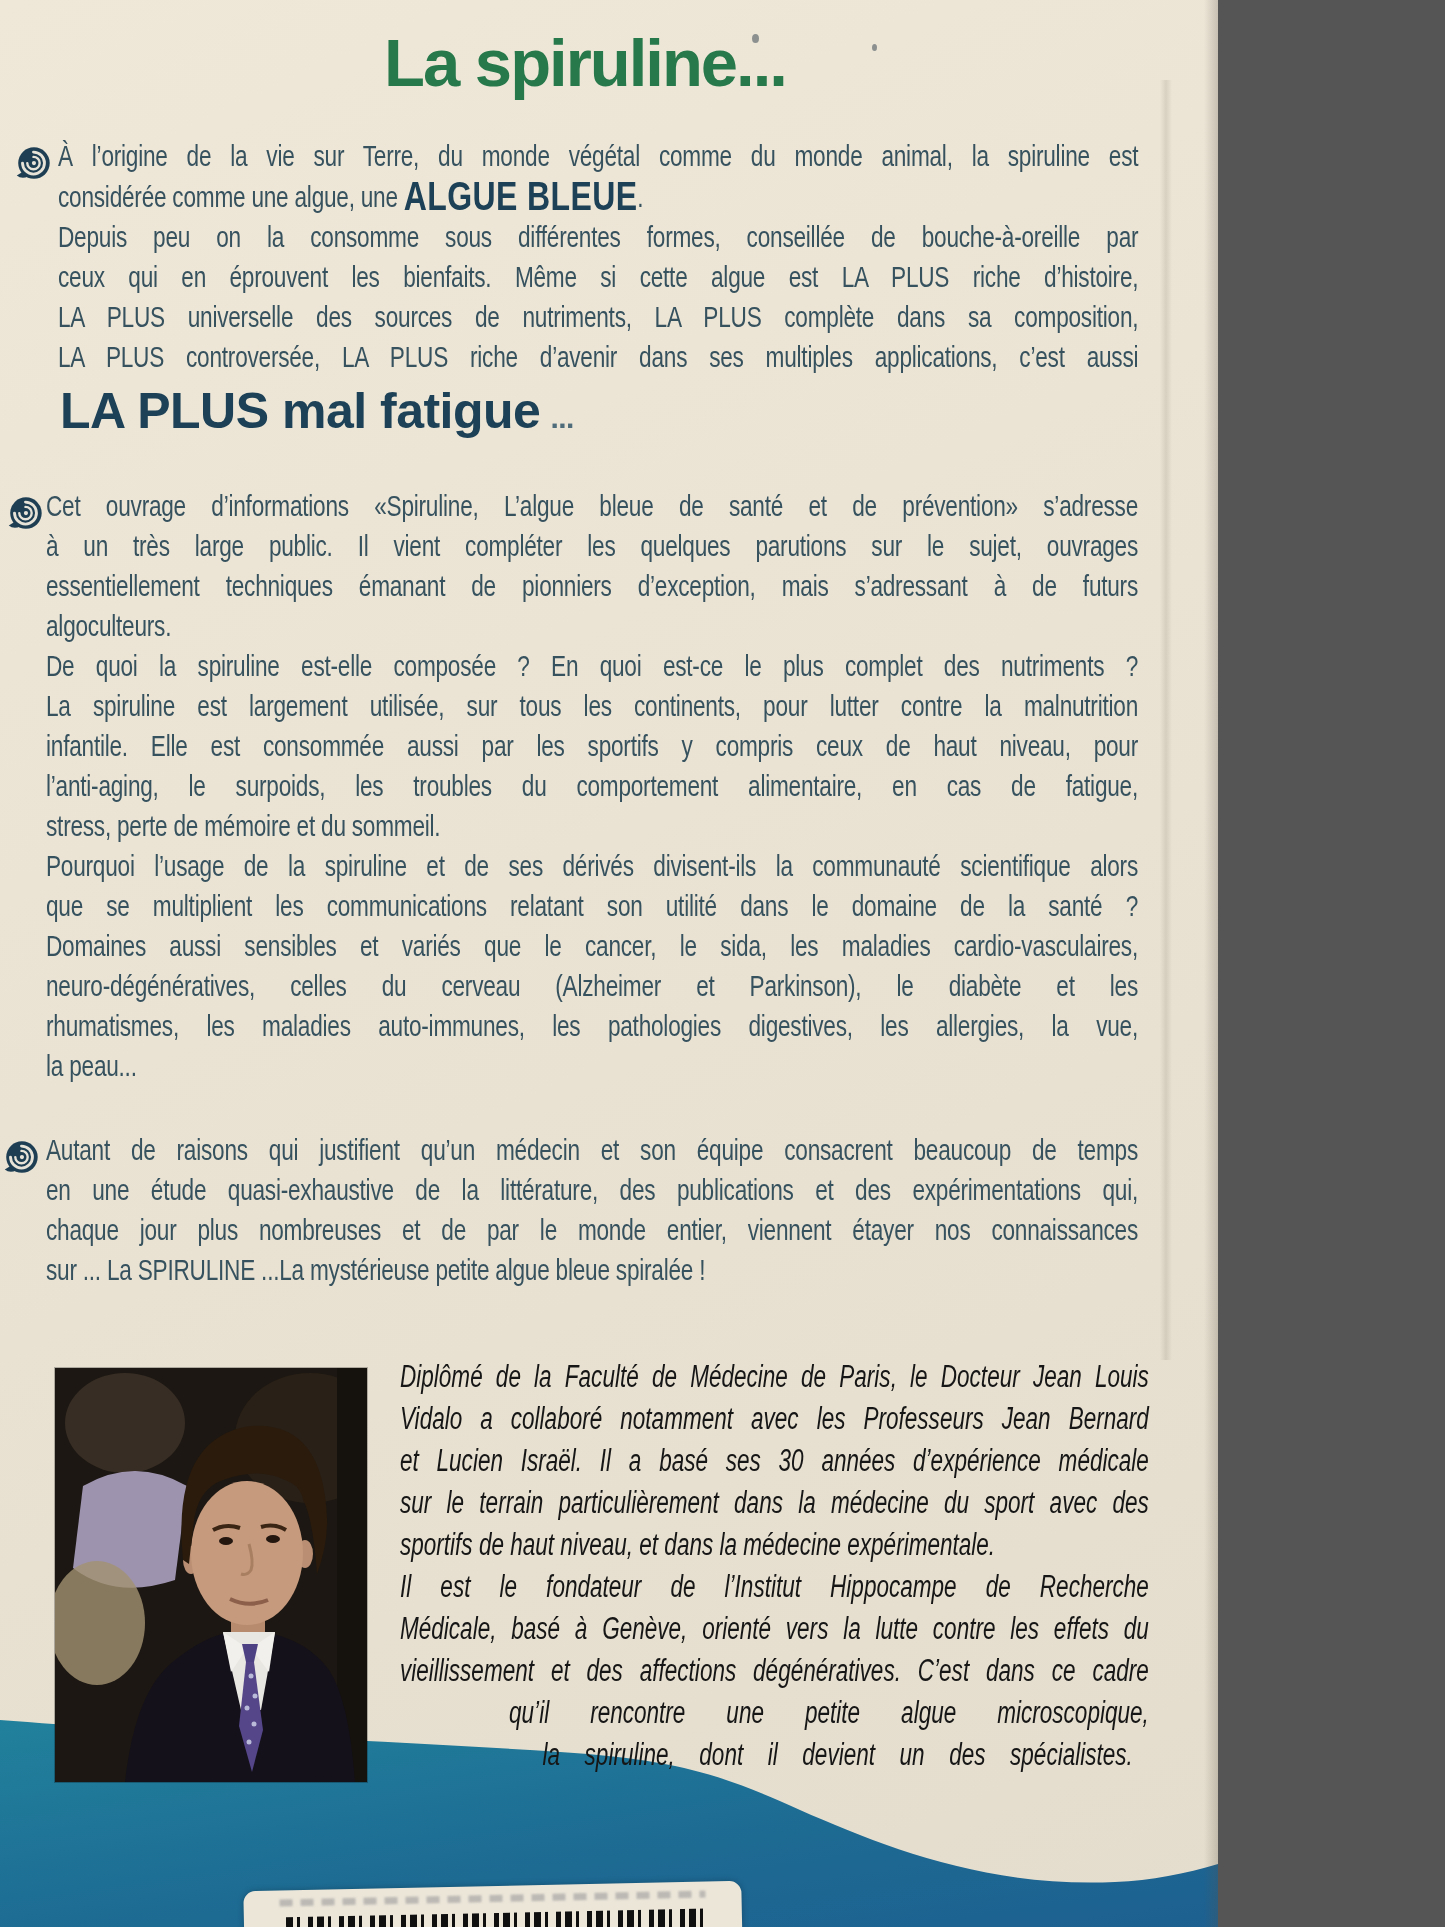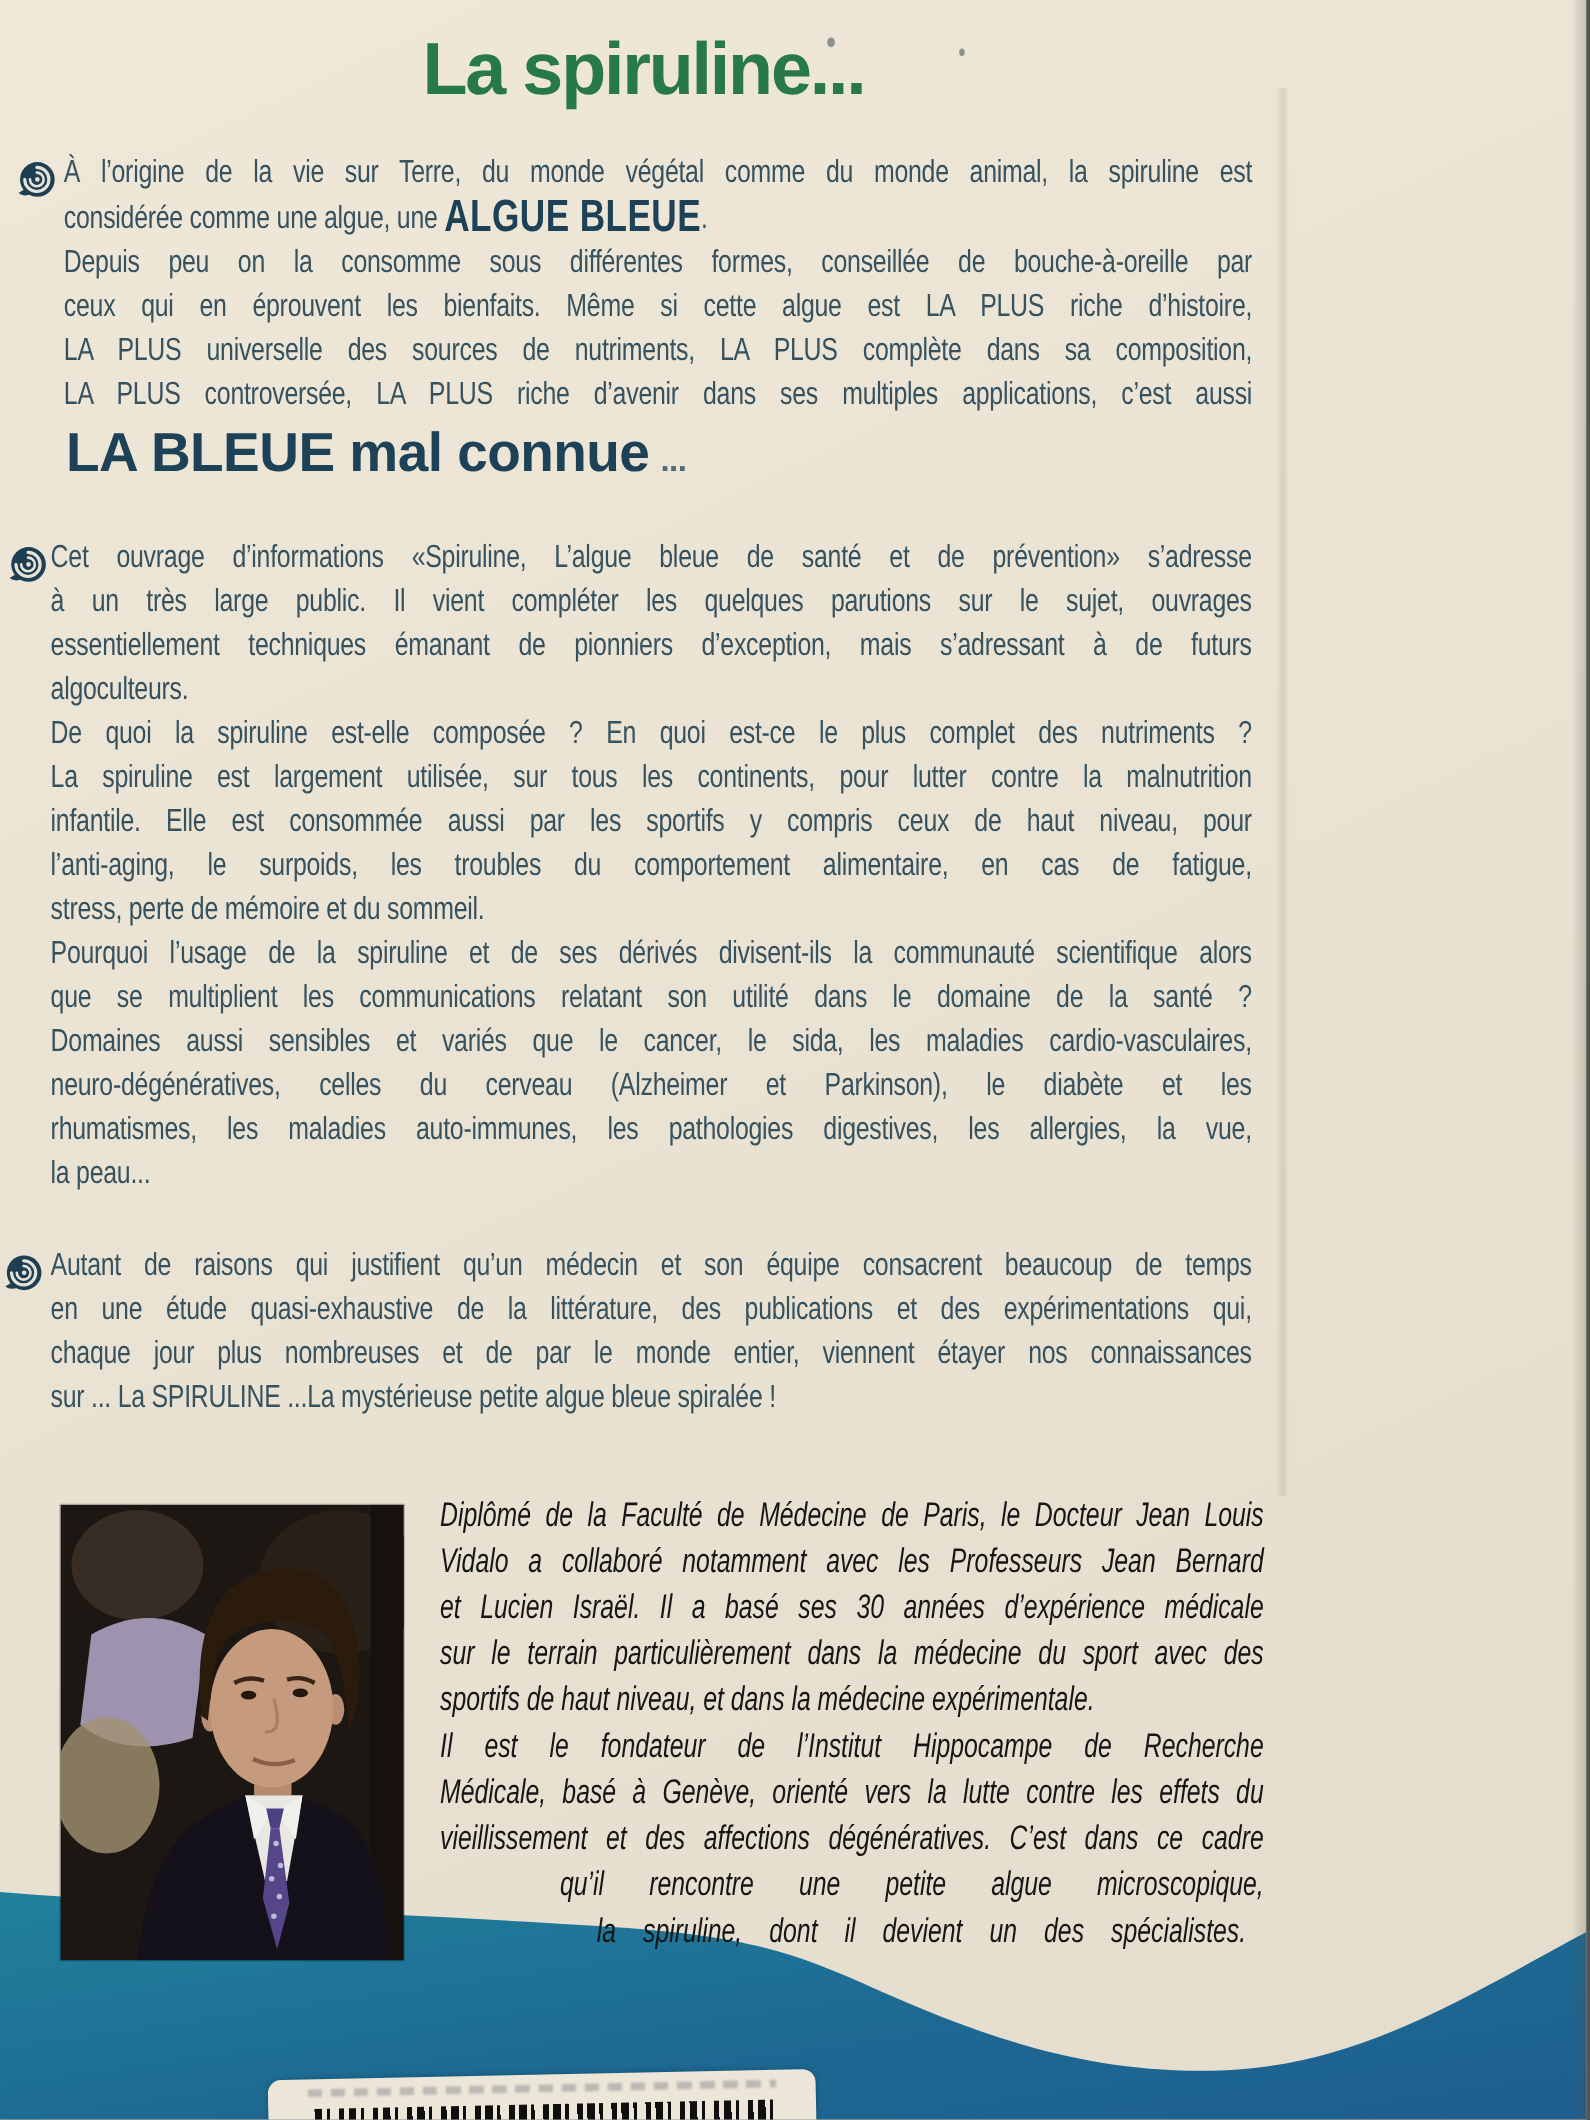--- a/index.html
+++ b/index.html
@@ -1,19 +1,20 @@
 <!DOCTYPE html>
 <html><head>
 <meta charset="utf-8">
 <style>
   html,body{margin:0;padding:0;background:#555;}
   .page{
-    position:relative;width:1442px;height:1927px;overflow:hidden;
+    position:relative;width:1218px;height:1927px;overflow:hidden;
     background:linear-gradient(155deg,#efe8d9 0%,#eae3d4 45%,#e4ddcd 100%);
     font-family:"Liberation Sans",sans-serif;
+    text-decoration:underline;
   }
   .title{
     position:absolute;top:24px;left:0;width:1170px;text-align:center;
     font-size:67px;font-weight:bold;color:#27784a;letter-spacing:-2px;
   }
   .speck{position:absolute;border-radius:50%;background:rgba(60,75,85,.55);}
   .spiral-icon{position:absolute;width:42px;height:42px;}
   .para{
     position:absolute;transform-origin:0 0;transform:scaleX(0.78);
     color:#37525f;font-size:29px;line-height:40px;letter-spacing:-0.3px;
@@ -96,21 +97,21 @@
 
   <div class="para p1">
     <div class="bl">À l’origine de la vie sur Terre, du monde végétal comme du monde animal, la spiruline est</div>
     <div class="bl end"><span>considérée comme une algue, une </span><span class="algue">ALGUE BLEUE</span><span>.</span></div>
     <div class="bl">Depuis peu on la consomme sous différentes formes, conseillée de bouche-à-oreille par</div>
     <div class="bl">ceux qui en éprouvent les bienfaits. Même si cette algue est LA PLUS riche d’histoire,</div>
     <div class="bl">LA PLUS universelle des sources de nutriments, LA PLUS complète dans sa composition,</div>
     <div class="bl">LA PLUS controversée, LA PLUS riche d’avenir dans ses multiples applications, c’est aussi</div>
   </div>
   <div class="bigline">
-    <span>LA BLEUE mal connue</span><span class="dots">...</span>
+    <span>LA PLUS mal fatigue</span><span class="dots">...</span>
   </div>
 
   <div class="para p2">
     <div class="bl">Cet ouvrage d’informations «Spiruline, L’algue bleue de santé et de prévention» s’adresse</div>
     <div class="bl">à un très large public. Il vient compléter les quelques parutions sur le sujet, ouvrages</div>
     <div class="bl">essentiellement techniques émanant de pionniers d’exception, mais s’adressant à de futurs</div>
     <div class="bl end">algoculteurs.</div>
     <div class="bl">De quoi la spiruline est-elle composée ? En quoi est-ce le plus complet des nutriments ?</div>
     <div class="bl">La spiruline est largement utilisée, sur tous les continents, pour lutter contre la malnutrition</div>
     <div class="bl">infantile. Elle est consommée aussi par les sportifs y compris ceux de haut niveau, pour</div>

